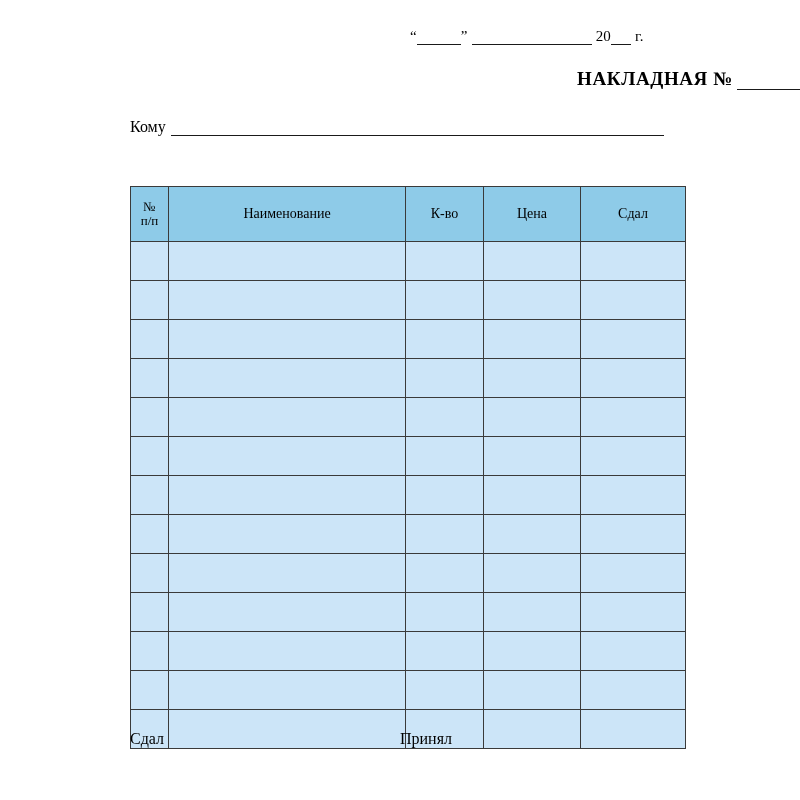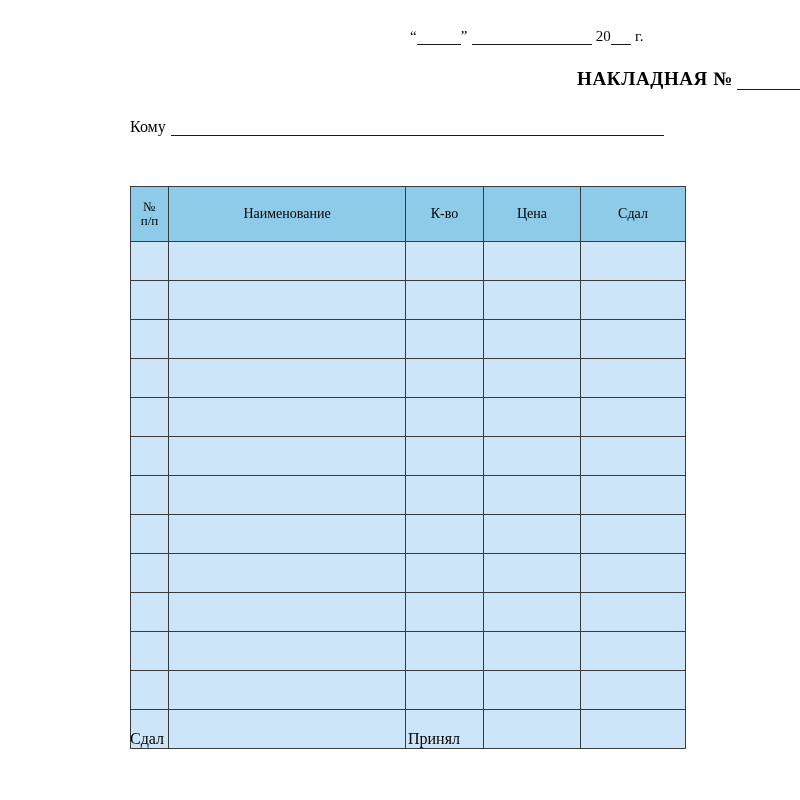--- a/index.html
+++ b/index.html
@@ -130,21 +130,20 @@
   .footer .sdal {
     position: absolute;
     left: 0;
     top: 0;
     font-family: Liberation Serif, serif;
   }
   .footer .prinyal {
     position: absolute;
     left: 270px;
     top: 0;
-    margin-left: 8px;
   }
 </style>
 </head>
 <body>
 
 <div class="page">
 
   <div class="date-line">
     <span>“</span><span class="rule rule-sm"></span><span>”</span>
     <span class="rule rule-md"></span>

